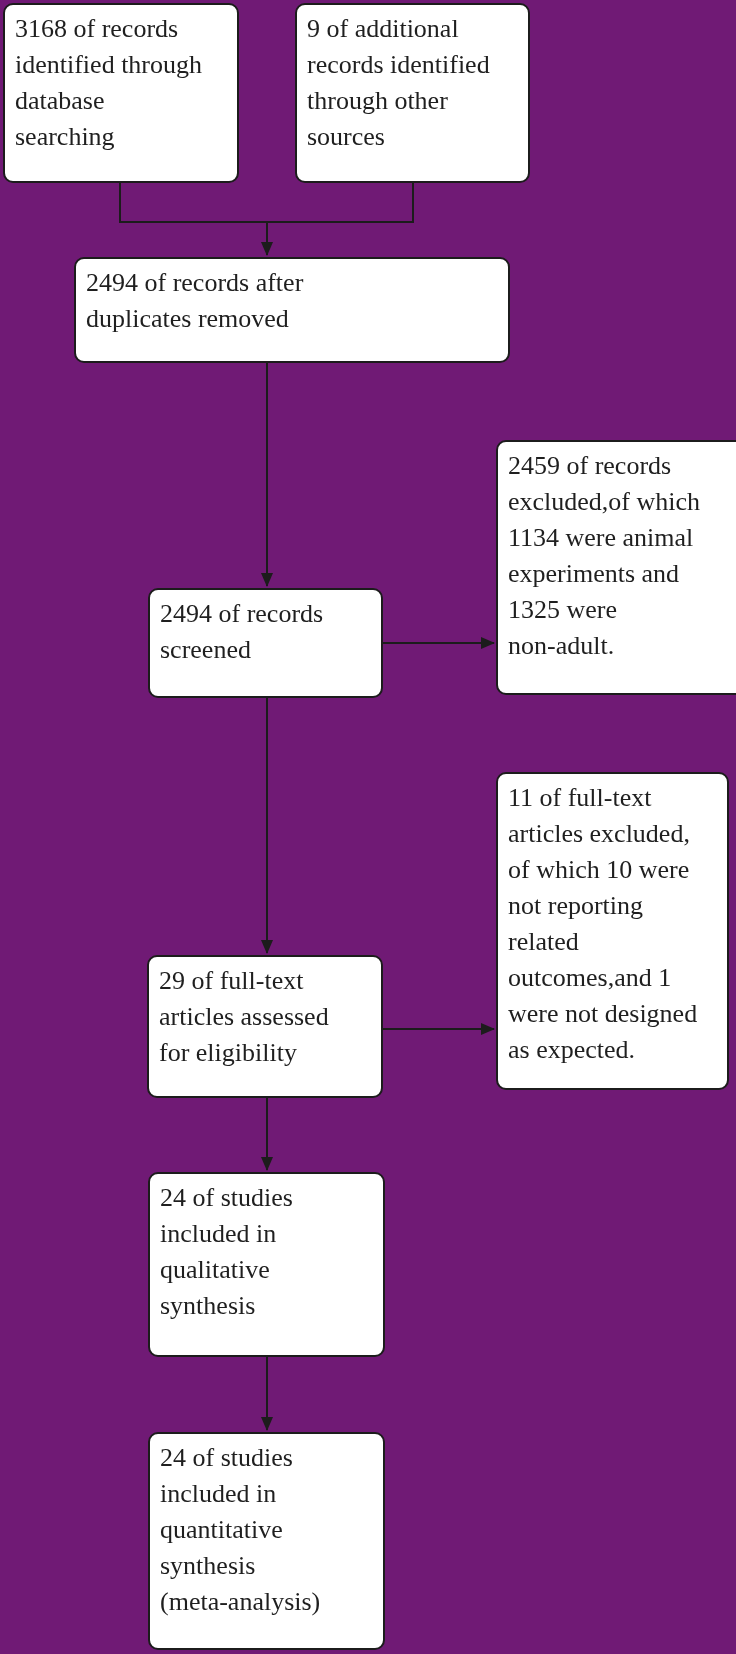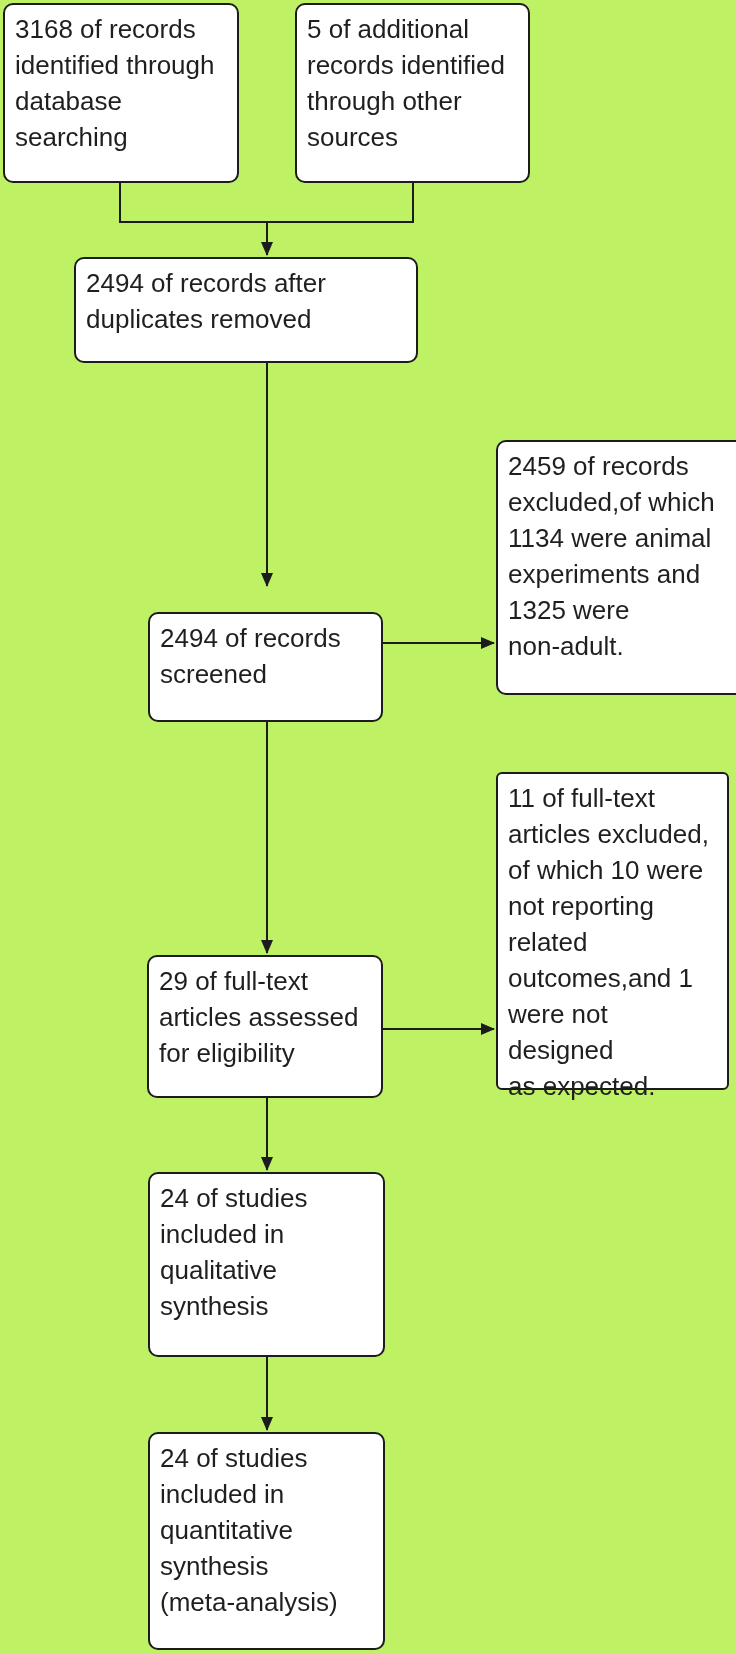--- a/index.html
+++ b/index.html
@@ -4,22 +4,22 @@
 <style>
   html, body {
     margin: 0;
     padding: 0;
     background: #ffffff;
   }
   .canvas {
     position: relative;
     width: 736px;
     height: 1654px;
-    background: #bef264;
-    font-family: Liberation Sans, sans-serif;
+    background: #701a75;
+    font-family: Liberation Serif, serif;
     overflow: hidden;
   }
   .connectors {
     position: absolute;
     left: 0;
     top: 0;
     width: 736px;
     height: 1654px;
   }
   .flow-box {
@@ -30,25 +30,25 @@
     background: #ffffff;
     color: #1f1f1f;
     font-size: 26px;
     line-height: 36px;
     padding: 6px 8px 6px 10px;
     white-space: pre-line;
     text-align: left;
   }
   .box-identified-db   { left: 3px;   top: 3px;    width: 236px; height: 180px; }
   .box-identified-other{ left: 295px; top: 3px;    width: 235px; height: 180px; }
-  .box-dedup           { left: 74px;  top: 257px;  width: 344px; height: 106px; }
-  .box-screened        { left: 148px; top: 612px;  width: 235px; height: 110px; }
+  .box-dedup           { left: 74px;  top: 257px;  width: 436px; height: 106px; }
+  .box-screened        { left: 148px; top: 588px;  width: 235px; height: 110px; }
   .box-excluded-screen { left: 496px; top: 440px;  width: 274px; height: 255px; }
   .box-fulltext        { left: 147px; top: 955px;  width: 236px; height: 143px; }
-  .box-excluded-full   { left: 496px; top: 772px;  width: 233px; height: 318px; border-radius: 6px; }
+  .box-excluded-full   { left: 496px; top: 772px;  width: 233px; height: 318px; }
   .box-qualitative     { left: 148px; top: 1172px; width: 237px; height: 185px; }
   .box-quantitative    { left: 148px; top: 1432px; width: 237px; height: 218px; }
 </style>
 </head>
 <body>
 
 <div class="canvas">
 
   <svg class="connectors" viewBox="0 0 736 1654" xmlns="http://www.w3.org/2000/svg">
     <defs>
@@ -73,21 +73,21 @@
     <line x1="267" y1="1098" x2="267" y2="1170" stroke="#1c1c1c" stroke-width="2" marker-end="url(#arrowhead)"></line>
 
     <line x1="267" y1="1357" x2="267" y2="1430" stroke="#1c1c1c" stroke-width="2" marker-end="url(#arrowhead)"></line>
   </svg>
 
   <div class="flow-box box-identified-db">3168 of records
 identified through
 database
 searching</div>
 
-  <div class="flow-box box-identified-other">5 of additional
+  <div class="flow-box box-identified-other">9 of additional
 records identified
 through other
 sources</div>
 
   <div class="flow-box box-dedup">2494 of records after
 duplicates removed</div>
 
   <div class="flow-box box-excluded-screen">2459 of records
 excluded,of which
 1134 were animal

